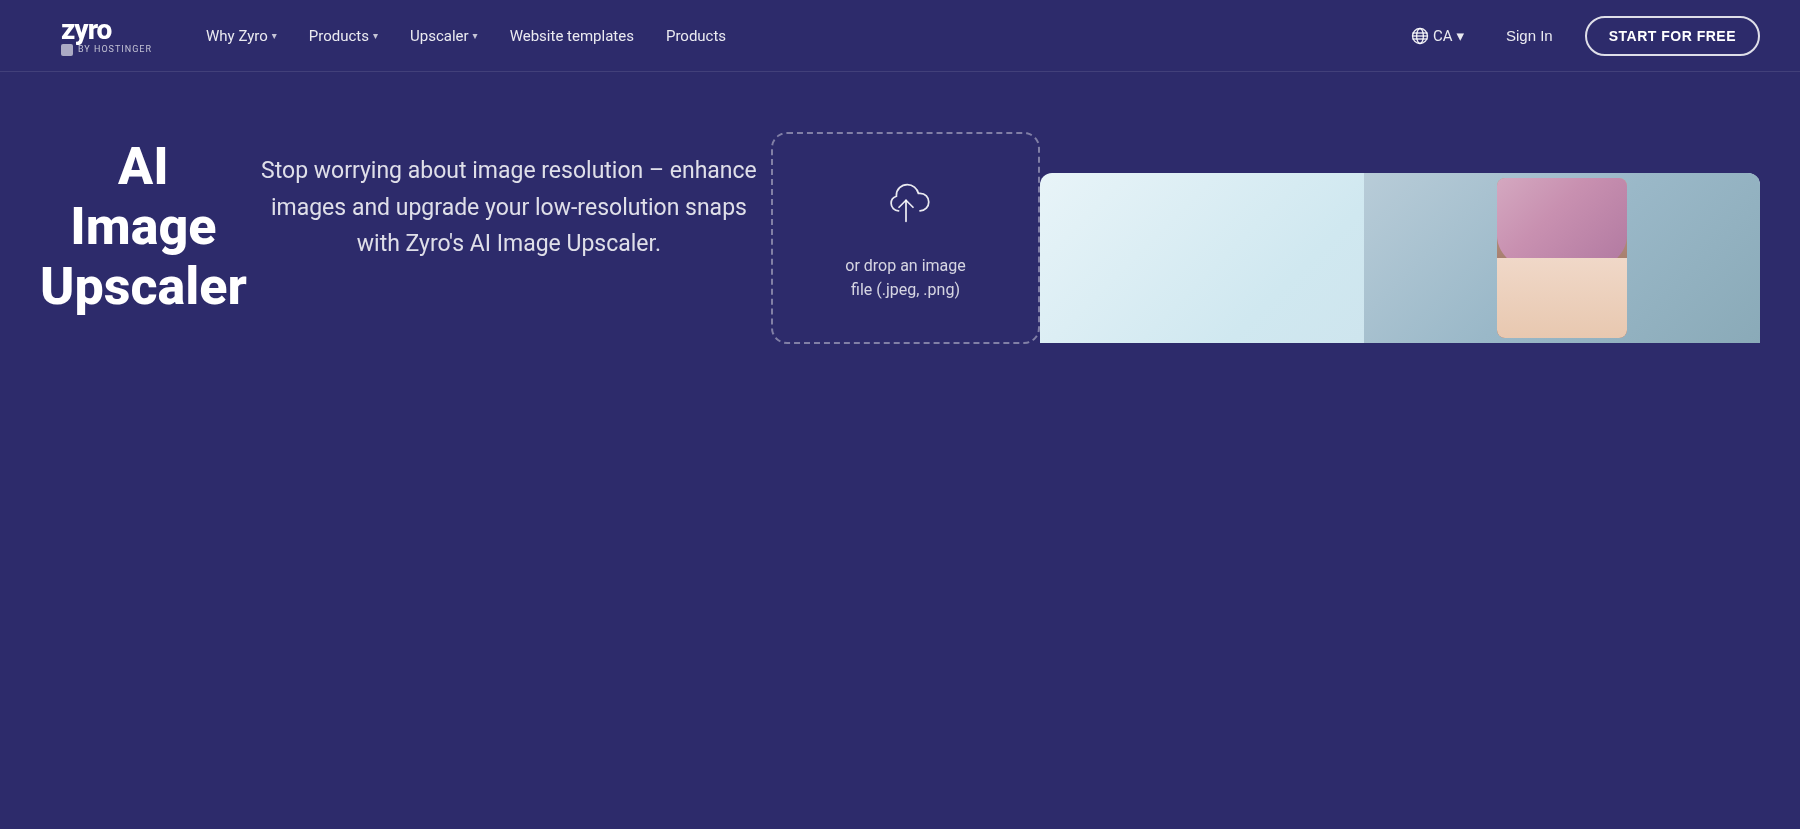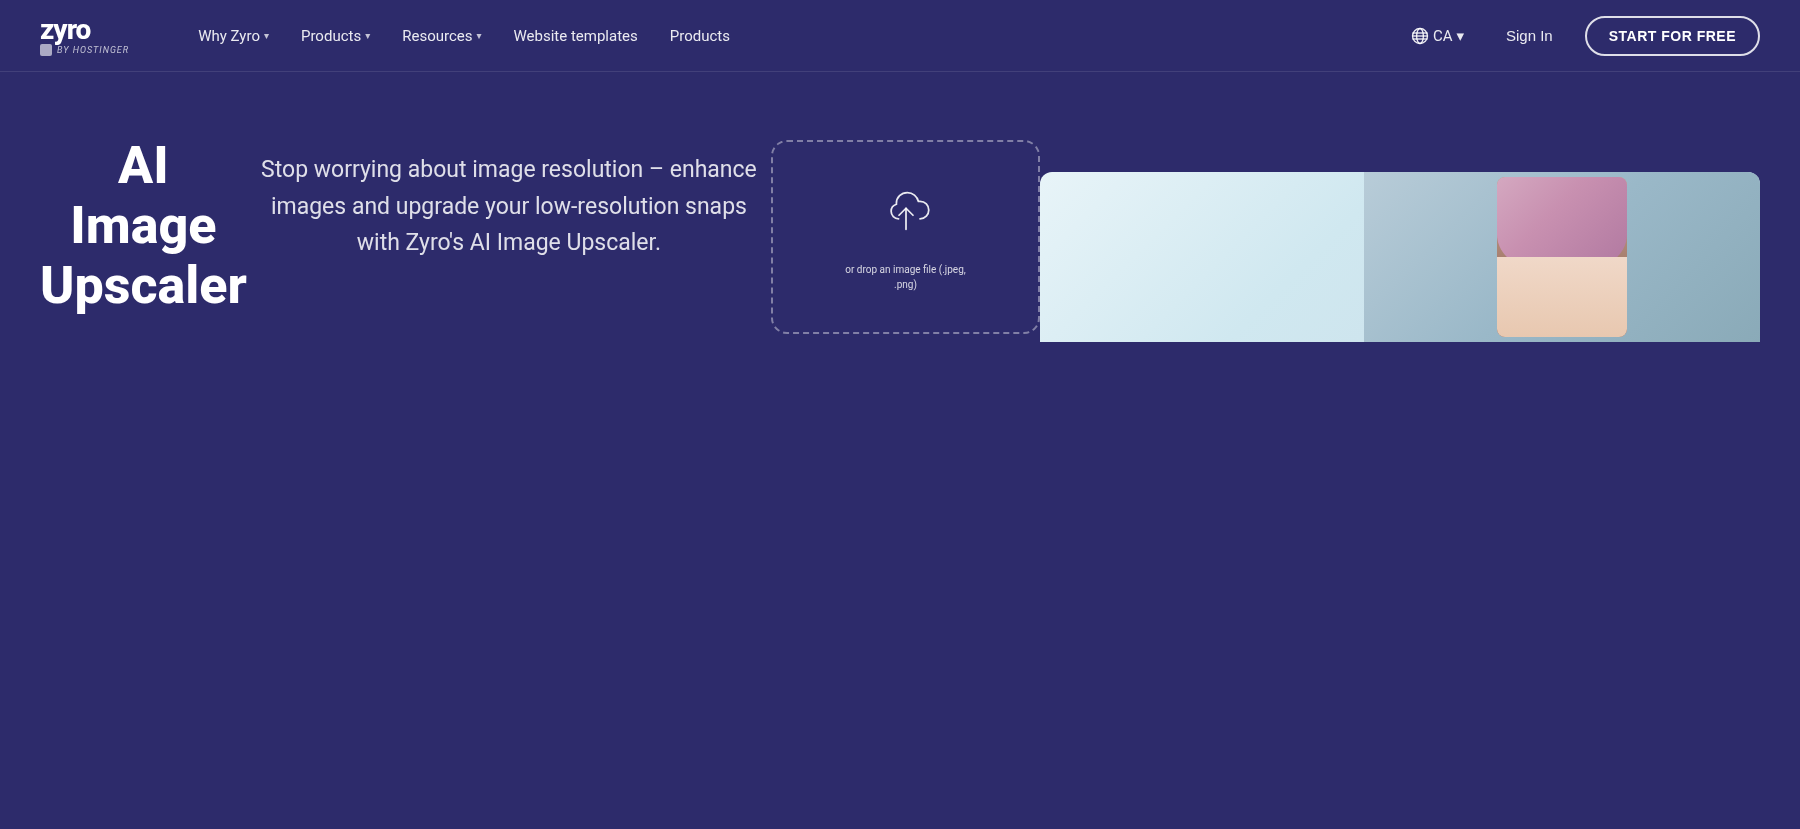--- a/index.html
+++ b/index.html
@@ -23,21 +23,22 @@
       justify-content: space-between;
       padding: 0 40px;
       height: 72px;
       background-color: #2d2b6b;
       border-bottom: 1px solid rgba(255,255,255,0.1);
     }
 
     .navbar-left {
       display: flex;
       align-items: center;
-      gap: 23px;
+      gap: 8px;
+      margin-left: 21px;
     }
 
     .logo-container {
       display: flex;
       flex-direction: column;
       align-items: flex-start;
       margin-right: 32px;
       cursor: pointer;
     }
 
@@ -48,23 +49,21 @@
       letter-spacing: -1px;
       line-height: 1;
     }
 
     .logo-hostinger {
       font-size: 9px;
       color: rgba(255,255,255,0.7);
       letter-spacing: 1px;
       text-transform: uppercase;
       display: flex;
-      align-items: center;
       gap: 3px;
-      font-style: italic;
     }
 
     .nav-items {
       display: flex;
       gap: 4px;
     }
 
     .nav-item {
       display: flex;
       align-items: center;
@@ -183,21 +182,21 @@
       letter-spacing: 1.5px;
       padding: 16px 48px;
       border-radius: 50px;
       border: none;
       cursor: pointer;
       text-transform: uppercase;
       transition: background 0.2s;
     }
 
     .upload-hint {
-      font-size: 10px;
+      font-size: 16px;
       color: rgba(255,255,255,0.8);
       line-height: 1.5;
     }
 
     
     .bottom-preview {
       margin-top: 40px;
       width: 100%;
       display: flex;
       justify-content: center;
@@ -292,21 +291,21 @@
     <div class="nav-items">
       <div class="nav-item">
         <span>Why Zyro</span>
         <span class="chevron">▾</span>
       </div>
       <div class="nav-item">
         <span>Products</span>
         <span class="chevron">▾</span>
       </div>
       <div class="nav-item">
-        <span>Resources</span>
+        <span>Upscaler</span>
         <span class="chevron">▾</span>
       </div>
       <div class="nav-item">
         <span>Website templates</span>
       </div>
       <div class="nav-item">
         <span>Products</span>
       </div>
     </div>
   </div>

